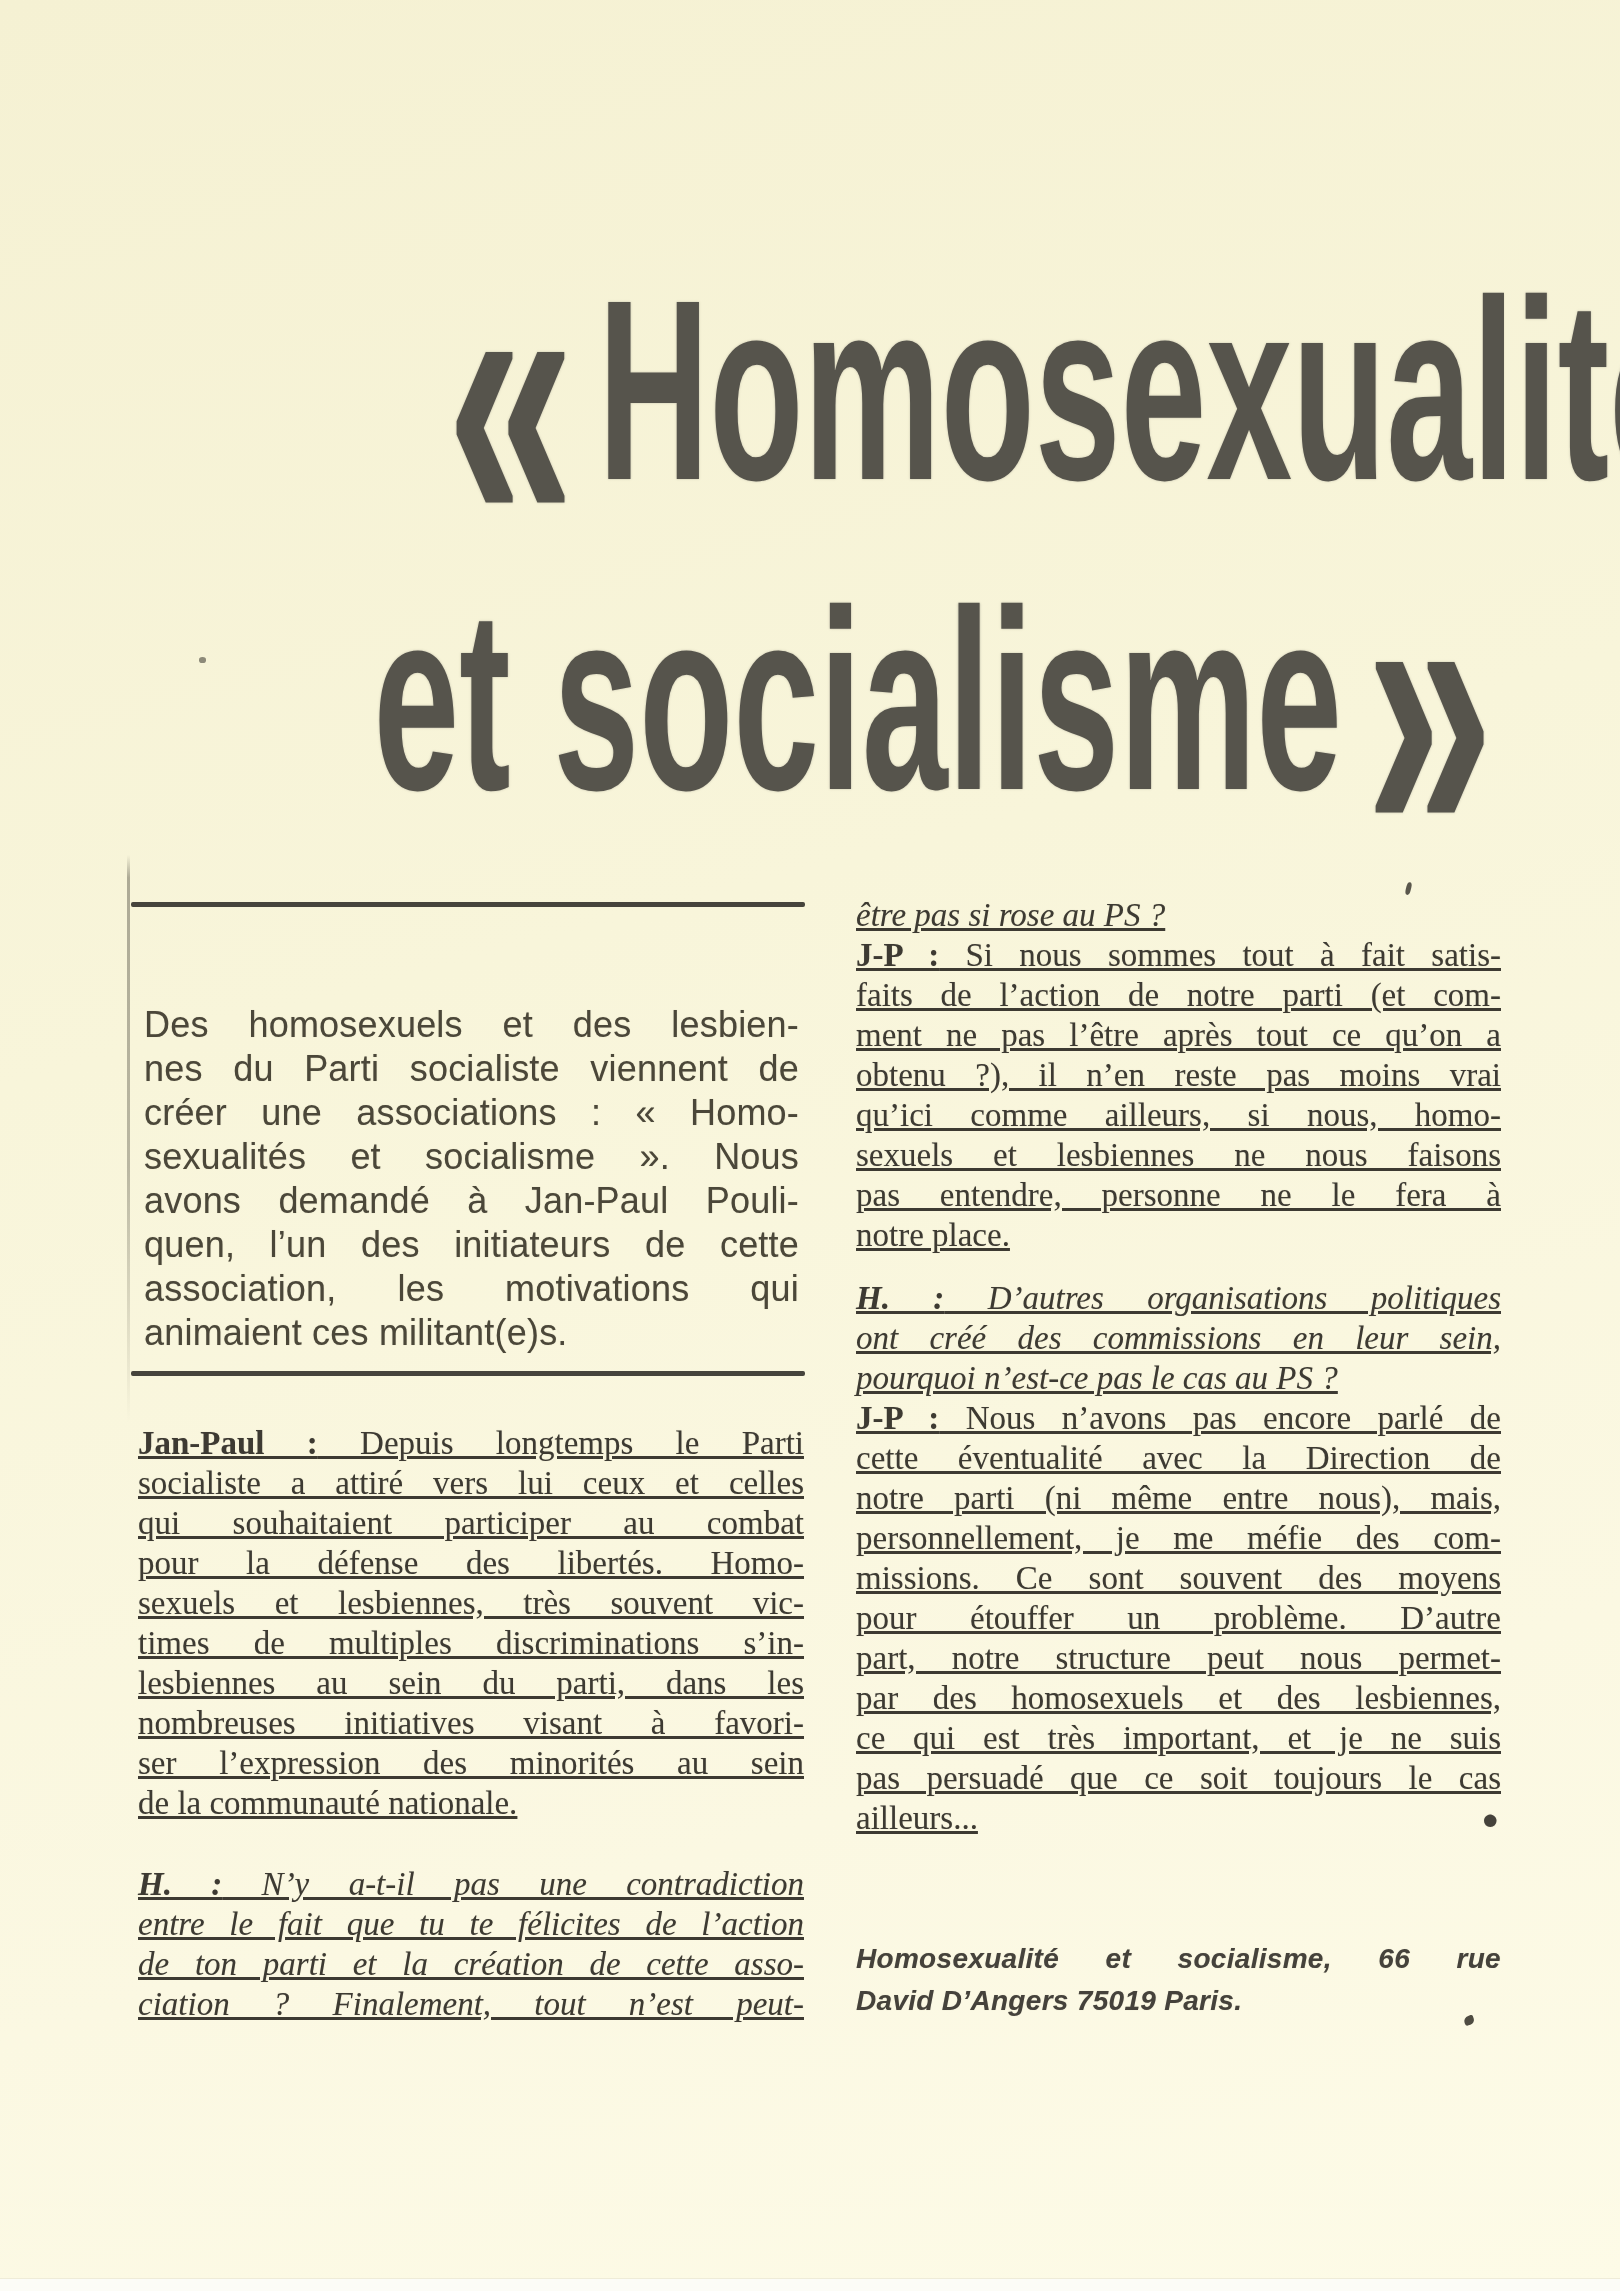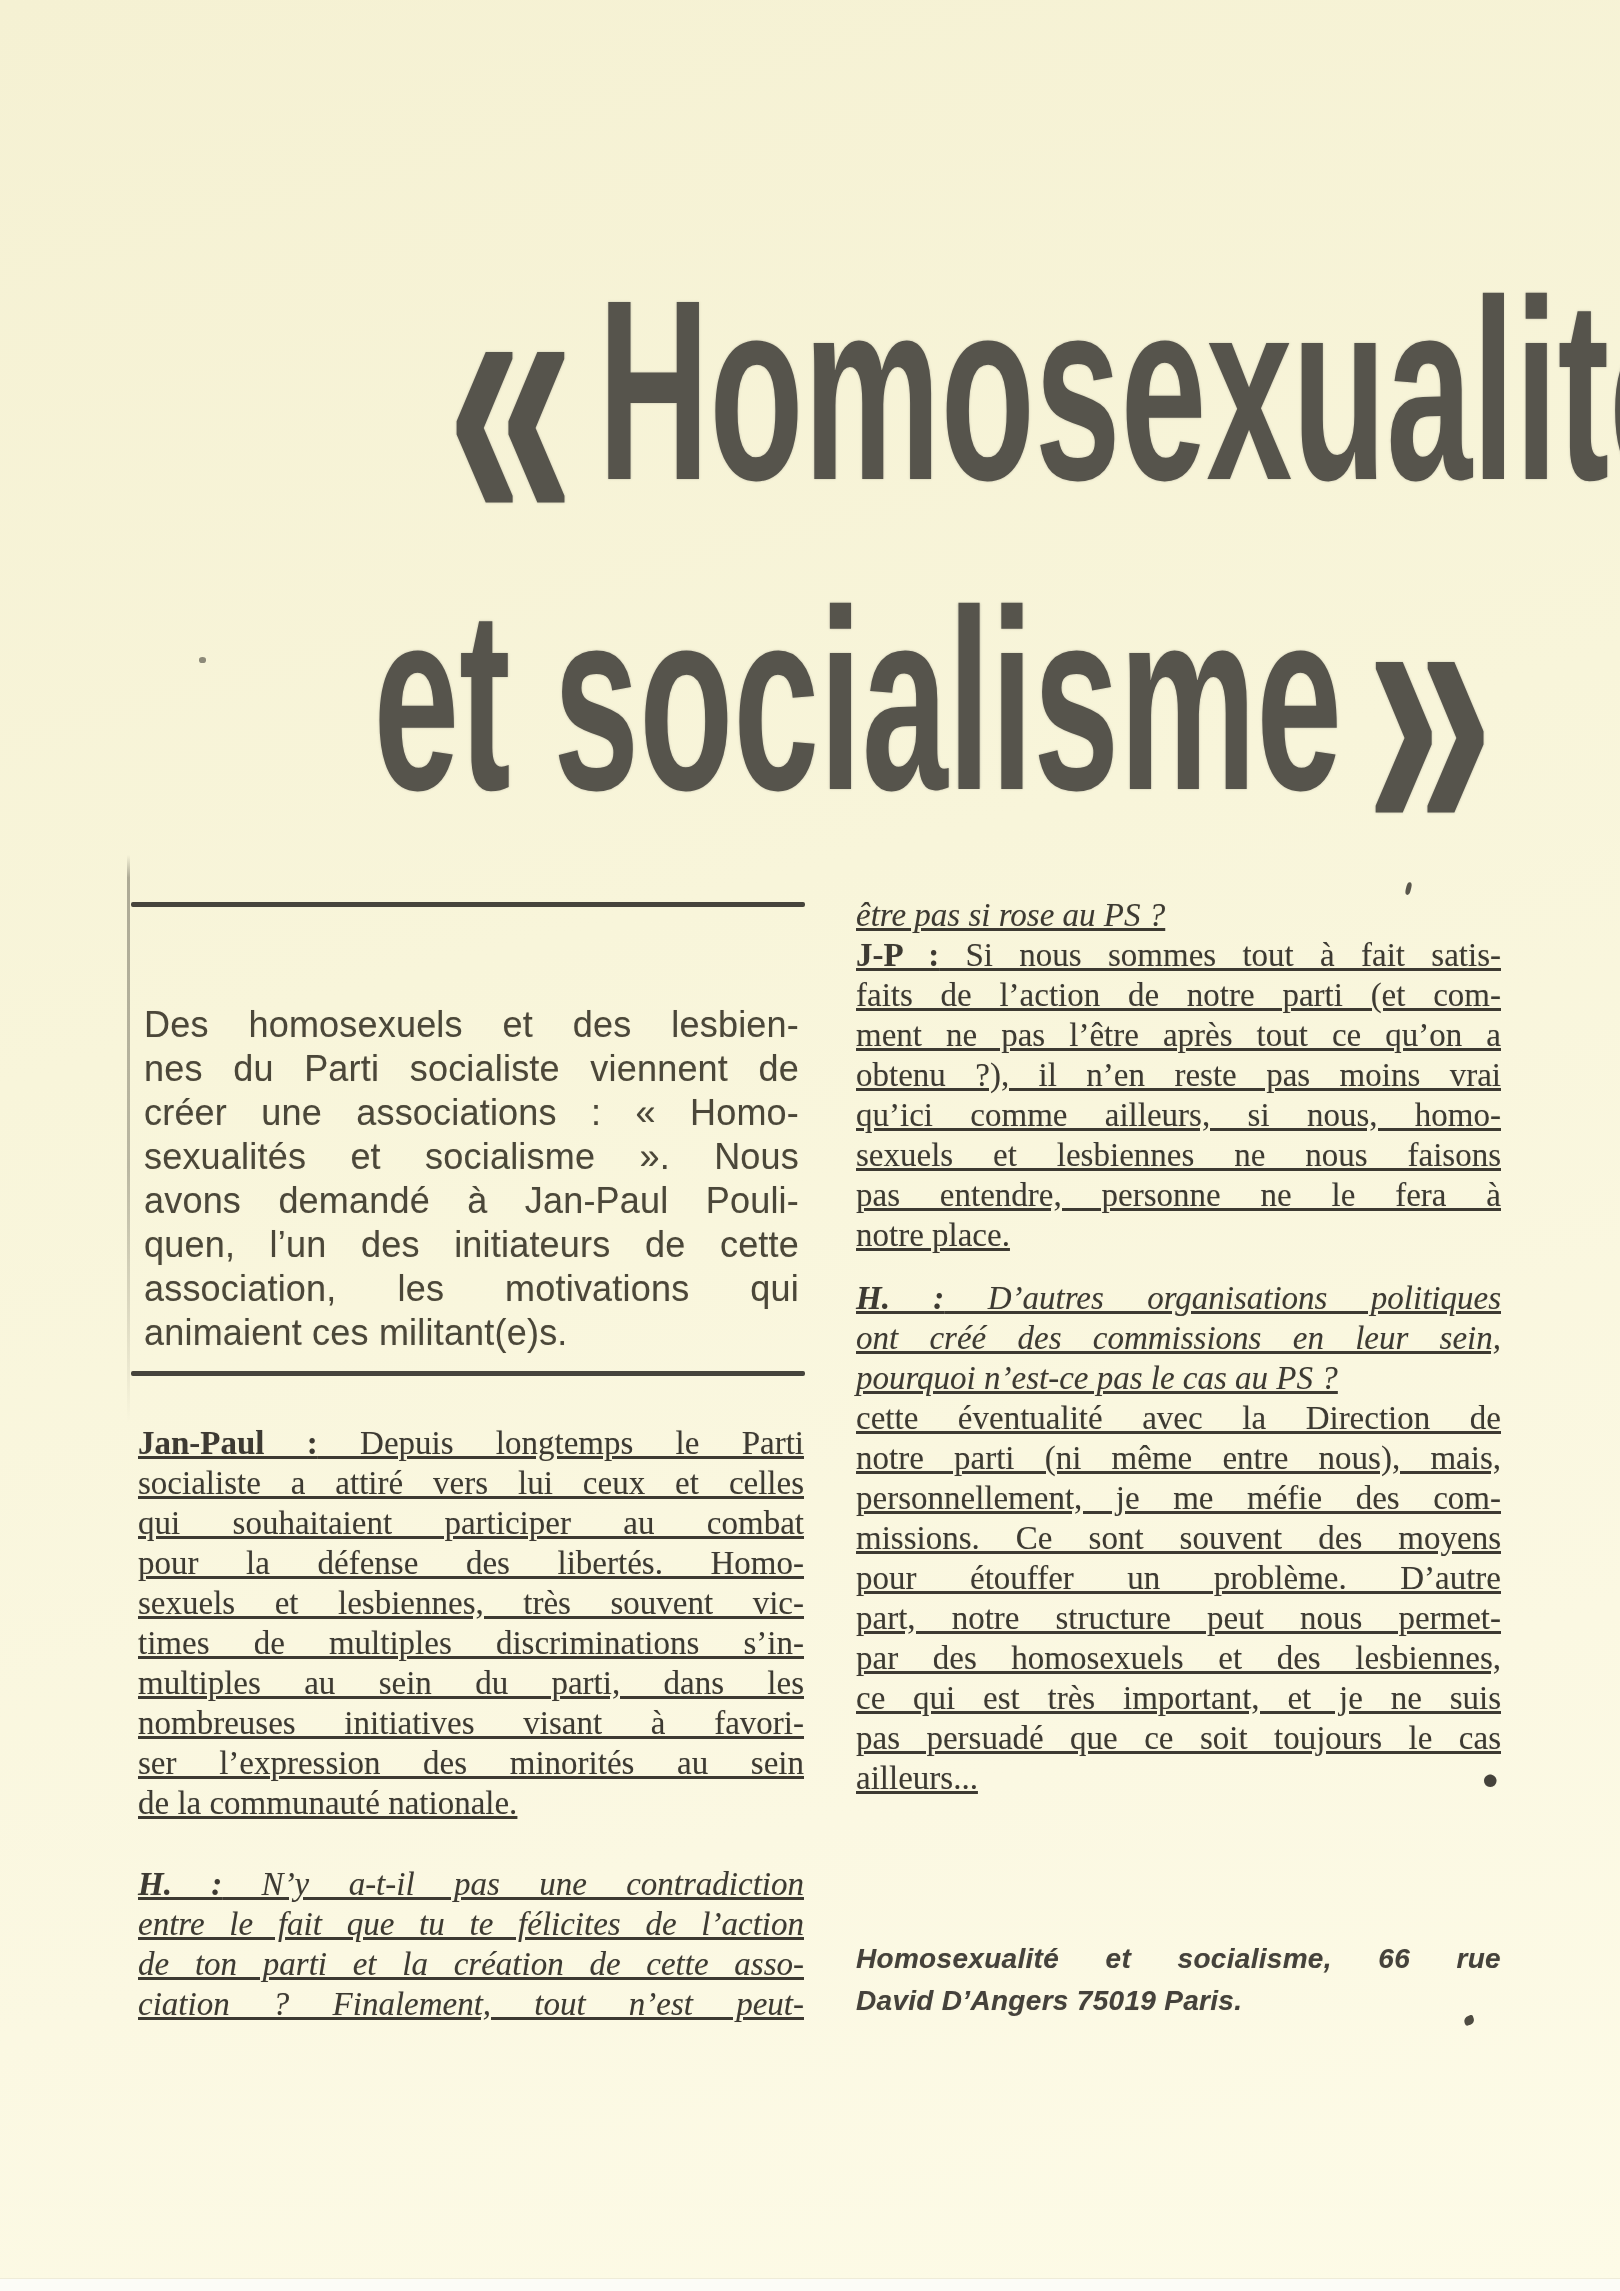--- a/index.html
+++ b/index.html
@@ -121,21 +121,21 @@
     </div>
   <div class="rule" id="rule-bottom"></div>
 
   <div class="block serif" id="jp1">
       <div class="line j"><b class="lead">Jan-Paul :</b> Depuis longtemps le Parti</div>
       <div class="line j">socialiste a attiré vers lui ceux et celles</div>
       <div class="line j">qui souhaitaient participer au combat</div>
       <div class="line j">pour la défense des libertés. Homo-</div>
       <div class="line j">sexuels et lesbiennes, très souvent vic-</div>
       <div class="line j">times de multiples discriminations s’in-</div>
-      <div class="line j">multiples au sein du parti, dans les</div>
+      <div class="line j">lesbiennes au sein du parti, dans les</div>
       <div class="line j">nombreuses initiatives visant à favori-</div>
       <div class="line j">ser l’expression des minorités au sein</div>
       <div class="line">de la communauté nationale.</div>
     </div>
   <div class="block serif ital" id="q1">
       <div class="line j"><b class="lead">H. :</b> N’y a-t-il pas une contradiction</div>
       <div class="line j">entre le fait que tu te félicites de l’action</div>
       <div class="line j">de ton parti et la création de cette asso-</div>
       <div class="line j">ciation ? Finalement, tout n’est peut-</div>
     </div>
@@ -154,20 +154,21 @@
         <div class="line j">pas entendre, personne ne le fera à</div>
         <div class="line">notre place.</div>
       </div>
     <div class="spacer"></div>
     <div class="serif ital">
         <div class="line j"><b class="lead">H. :</b> D’autres organisations politiques</div>
         <div class="line j">ont créé des commissions en leur sein,</div>
         <div class="line">pourquoi n’est-ce pas le cas au PS ?</div>
       </div>
     <div class="serif rel">
+      <div class="line j"><b class="lead">J-P :</b> Nous n’avons pas encore parlé de</div>
         <div class="line j">cette éventualité avec la Direction de</div>
         <div class="line j">notre parti (ni même entre nous), mais,</div>
         <div class="line j">personnellement, je me méfie des com-</div>
         <div class="line j">missions. Ce sont souvent des moyens</div>
         <div class="line j">pour étouffer un problème. D’autre</div>
         <div class="line j">part, notre structure peut nous permet-</div>
         <div class="line j">par des homosexuels et des lesbiennes,</div>
         <div class="line j">ce qui est très important, et je ne suis</div>
         <div class="line j">pas persuadé que ce soit toujours le cas</div>
         <div class="line">ailleurs...</div>

